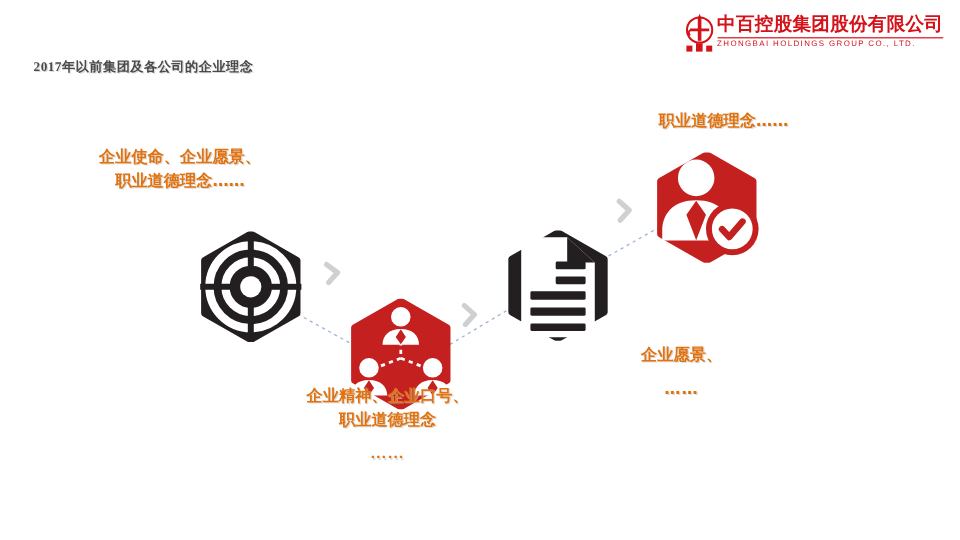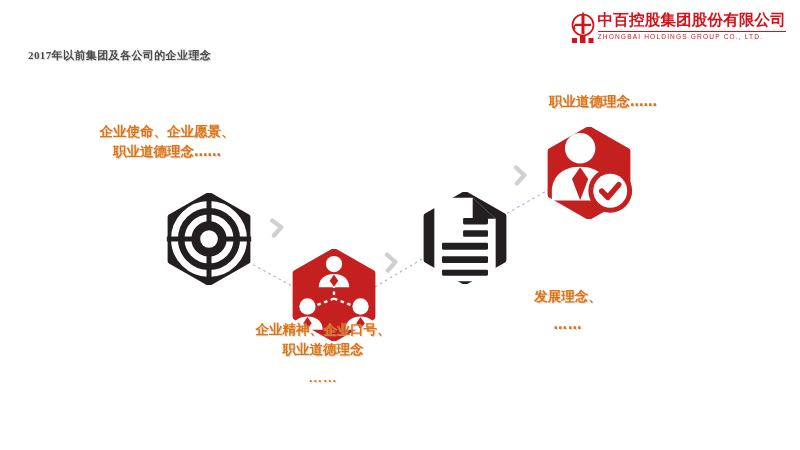--- a/index.html
+++ b/index.html
@@ -287,34 +287,34 @@
       <svg viewBox="0 0 24 26">
         <path d="M6 3 L16 12 L7 22" fill="none" stroke="#cfd0d2" stroke-width="5.2" stroke-linecap="round" stroke-linejoin="round"></path>
       </svg>
     </div>
     <div class="chev" style="left:511px; top:165px;">
       <svg viewBox="0 0 24 26">
         <path d="M6 3 L16 12 L7 22" fill="none" stroke="#cfd0d2" stroke-width="5.2" stroke-linecap="round" stroke-linejoin="round"></path>
       </svg>
     </div>
 
-    <div class="caption" style="left:72px; top:122px; width:190px;">
+    <div class="caption" style="left:55px; top:122px; width:190px;">
       <span>企业使命、企业愿景、</span><br>
       <span>职业道德理念……</span>
     </div>
 
     <div class="caption" style="left:228px; top:320px; width:190px;font-family:Liberation Serif, serif;">
       <span>企业精神、企业口号、</span><br>
       <span>职业道德理念</span>
       <span class="dots-gap">……</span>
     </div>
 
     <div class="caption" style="left:473px; top:267px; width:190px;">
       <br>
-      <span>发展理念、</span>
+      <span>企业愿景、</span>
       <span class="dots-gap">……</span>
     </div>
 
     <div class="caption" style="left:508px; top:72px; width:190px;">
       <br>
       <span>职业道德理念……</span>
     </div>
 
   </div>
 </div>

